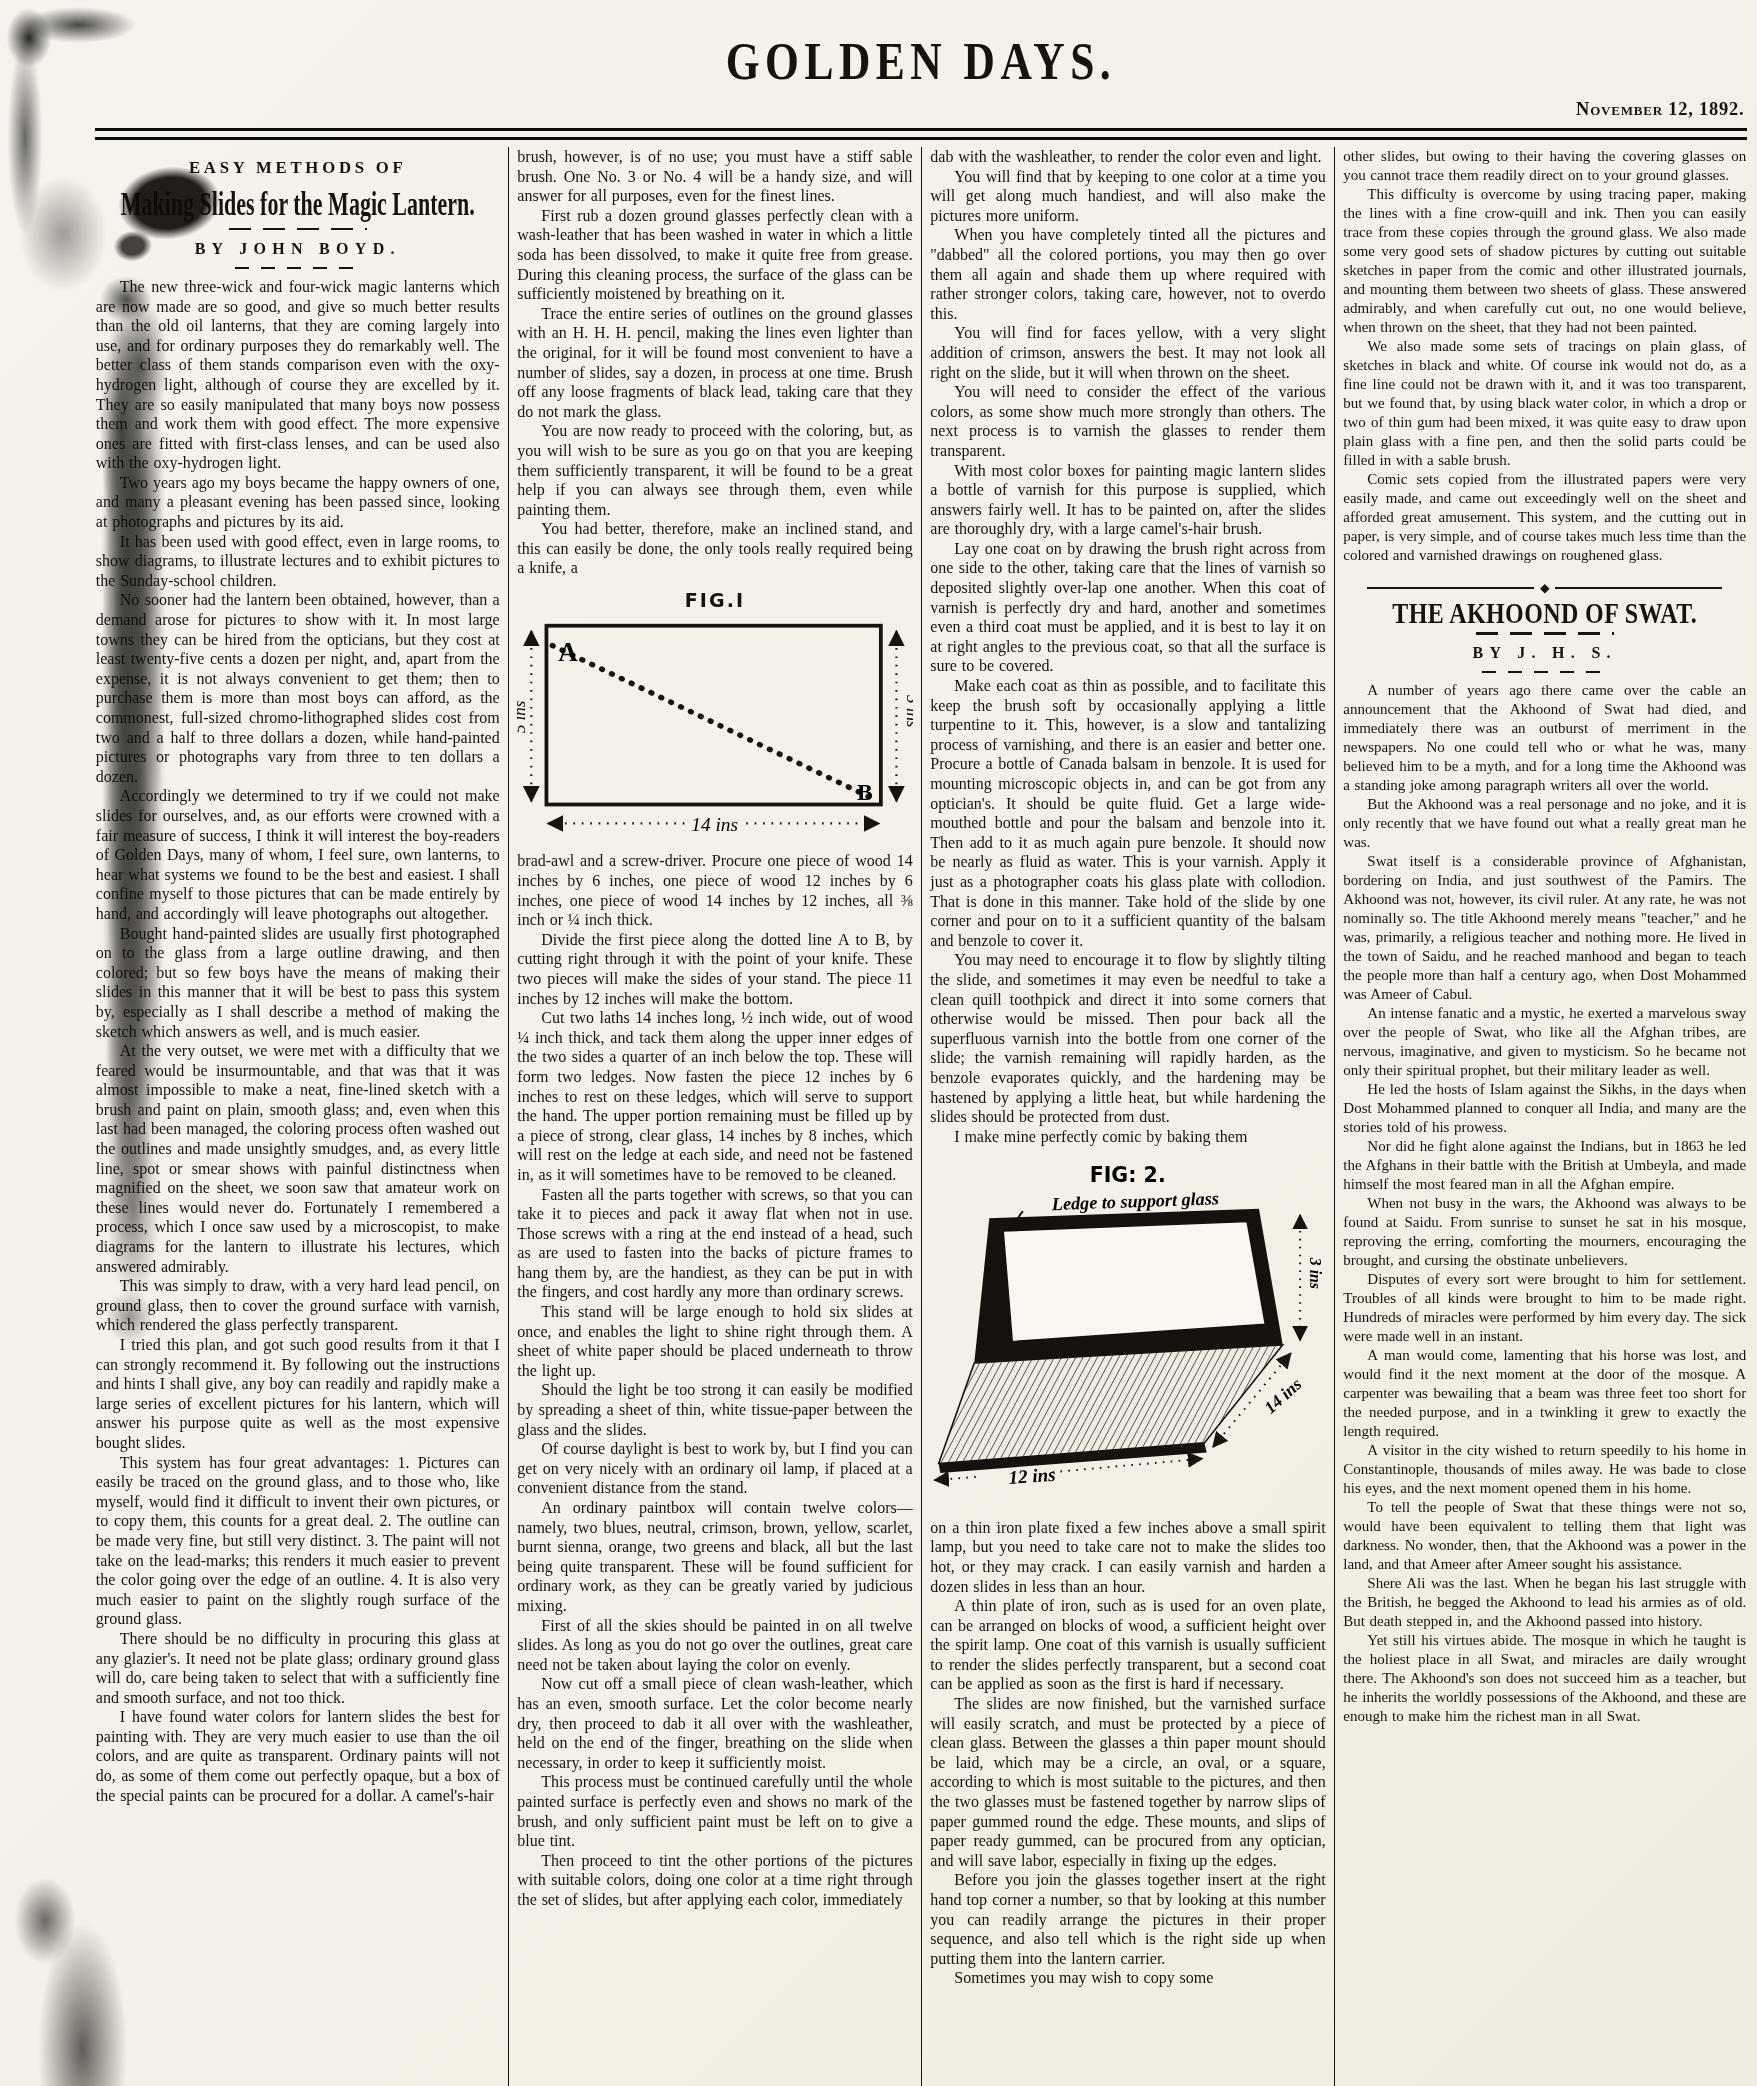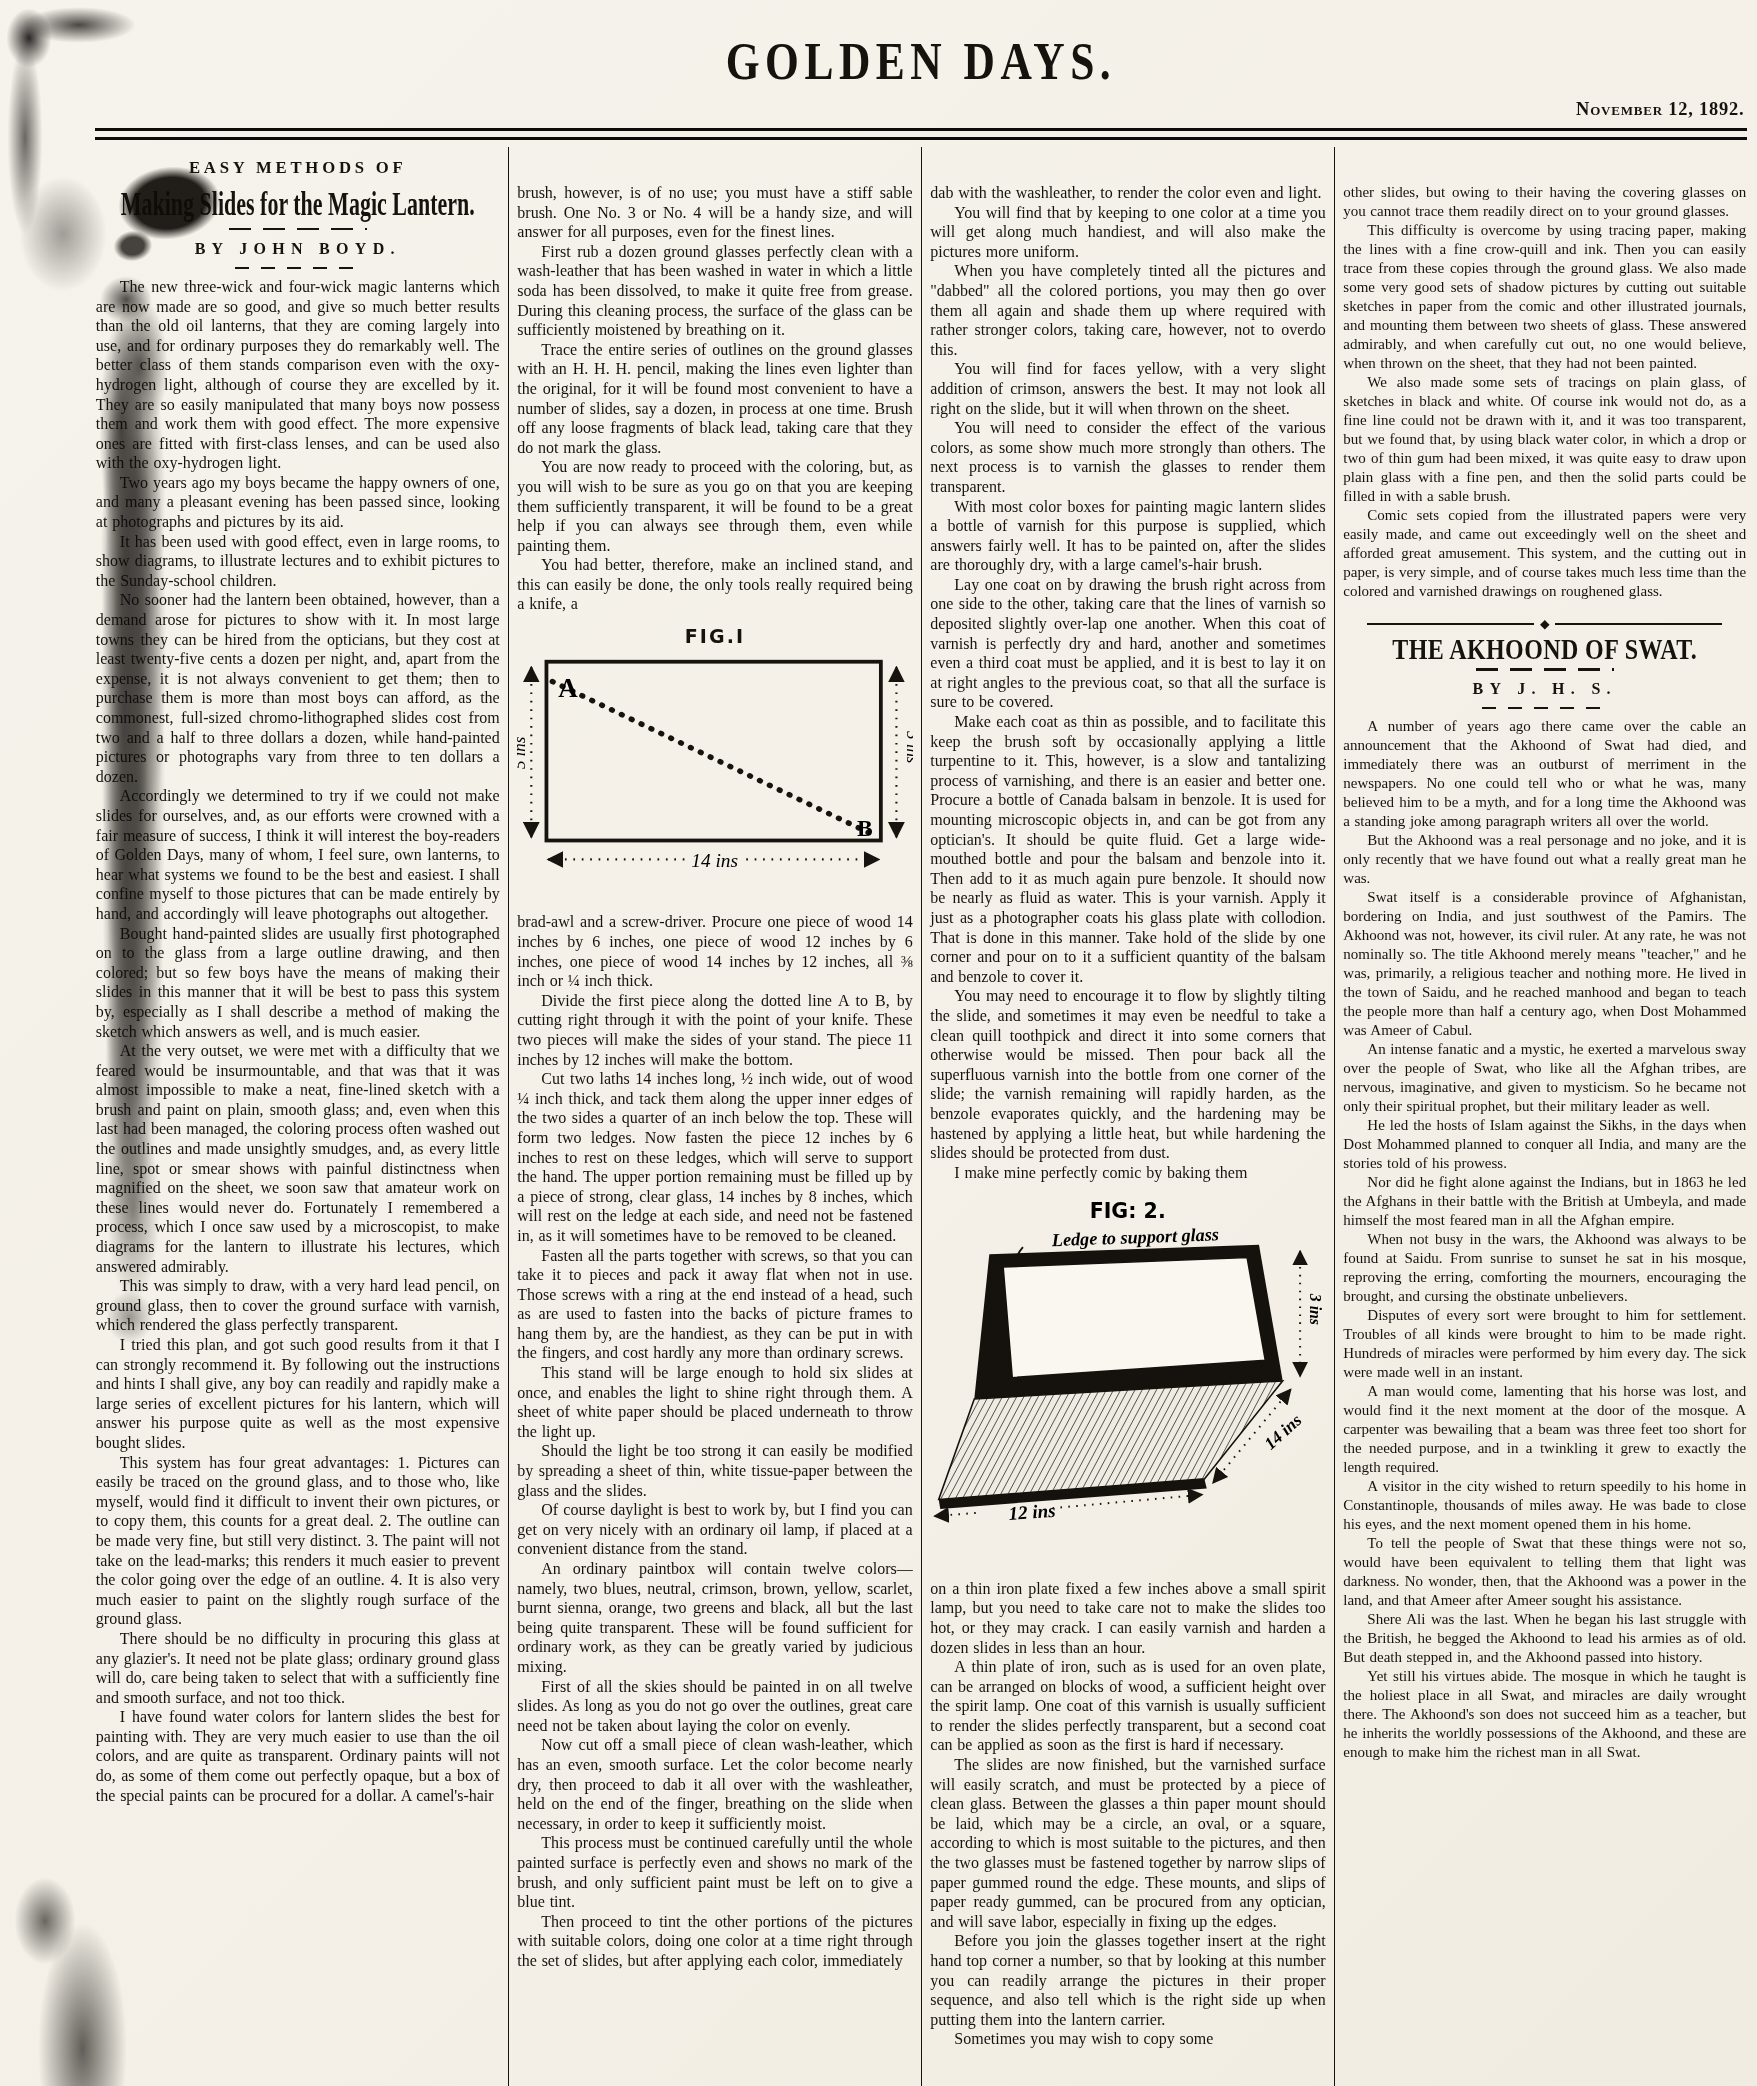--- a/index.html
+++ b/index.html
@@ -19,21 +19,21 @@
 
   
   .columns{position:absolute;top:147px;left:95px;right:11px;bottom:8.3px;
            display:grid;grid-template-columns:1fr 1fr 1fr 1fr;}
   .col{padding:0 8.3px;overflow:hidden;font-size:16px;line-height:19.6px;}
   .col.c1{padding-left:0.8px;}
   .col.c4{padding-right:0.8px;font-size:15px;line-height:19px;}
   .col + .col{border-left:1.3px solid #17140f;}
 
   .para{margin:0;text-indent:24px;text-align:justify;word-spacing:0.8px;}
-  .para.cont{text-indent:0;margin-top:36px;}
+  .para.cont{text-indent:0;}
 
   
   .kicker{text-align:center;font-weight:bold;font-size:16.7px;letter-spacing:3.8px;
           margin:11px 0 3.3px;white-space:nowrap;}
   .art1-title{text-align:center;font-weight:bold;font-size:22px;white-space:nowrap;
               transform:scaleY(1.55);margin:16.7px 0 14px;}
   .rule-dashes{height:2.5px;width:138px;margin:8.3px auto;
                background:repeating-linear-gradient(90deg,#17140f 0 22px,transparent 22px 34px);}
   .rule-dashes.fine{height:2.1px;width:125px;
                background:repeating-linear-gradient(90deg,#17140f 0 14px,transparent 14px 26px);}

